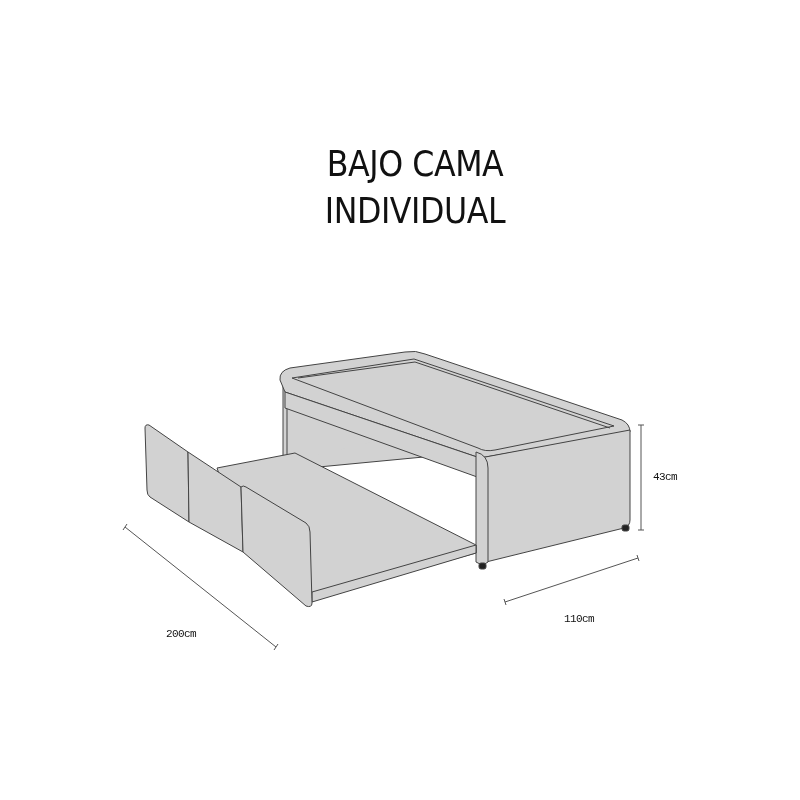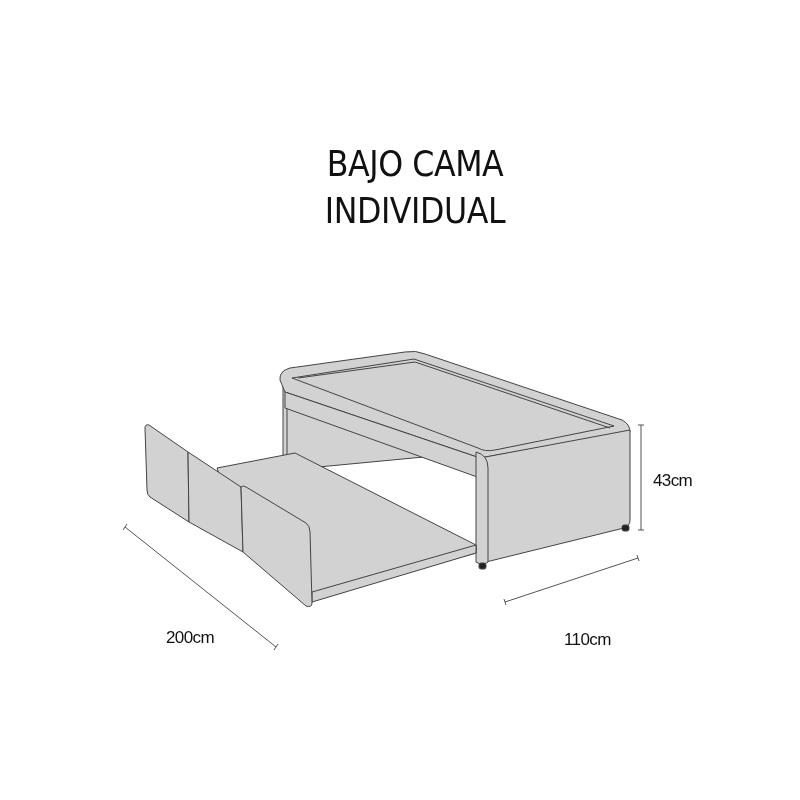--- a/index.html
+++ b/index.html
@@ -7,21 +7,21 @@
   .title {
     position: absolute; left: 0; width: 830px; text-align: center;
     font-family: "DejaVu Sans", sans-serif; font-size: 36px; color: #111111;
     letter-spacing: -0.5px; transform: scaleX(0.88); transform-origin: 415px 0;
     line-height: 1;
   }
   #title-line1 { top: 146px; }
   #title-line2 { top: 193px; }
   svg.drawing { position: absolute; left: 0; top: 0; }
   .dim-label {
-    position: absolute; font-family: Liberation Sans, sans-serif; font-size: 17px; color: #111;
+    position: absolute; font-family: Liberation Mono, monospace; font-size: 11px; color: #111;
     letter-spacing: -0.6px; white-space: nowrap;
   }
 </style>
 </head>
 <body>
 
 <div id="title-line1" class="title">BAJO CAMA</div>
 <div id="title-line2" class="title">INDIVIDUAL</div>
 
 <svg class="drawing" width="800" height="800" viewBox="0 0 800 800">
@@ -66,14 +66,14 @@
     <line x1="504" y1="599" x2="506" y2="605"></line>
     <line x1="637" y1="555" x2="639" y2="561"></line>
 
     <line x1="125" y1="527" x2="276" y2="647"></line>
     <line x1="123" y1="530" x2="127" y2="524"></line>
     <line x1="274" y1="650" x2="278" y2="644"></line>
   </g>
 </svg>
 
 <div class="dim-label" style="left:653px; top:471px;">43cm</div>
-<div class="dim-label" style="left:564px; top:630px;">110cm</div>
+<div class="dim-label" style="left:564px; top:613px;">110cm</div>
 <div class="dim-label" style="left:166px; top:628px;">200cm</div>
 
 </body></html>

